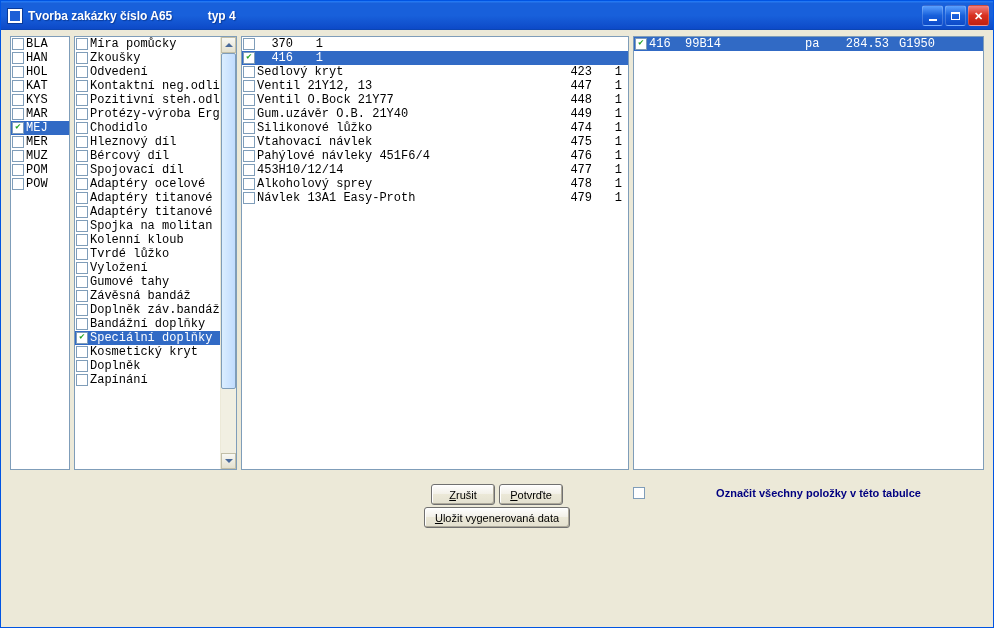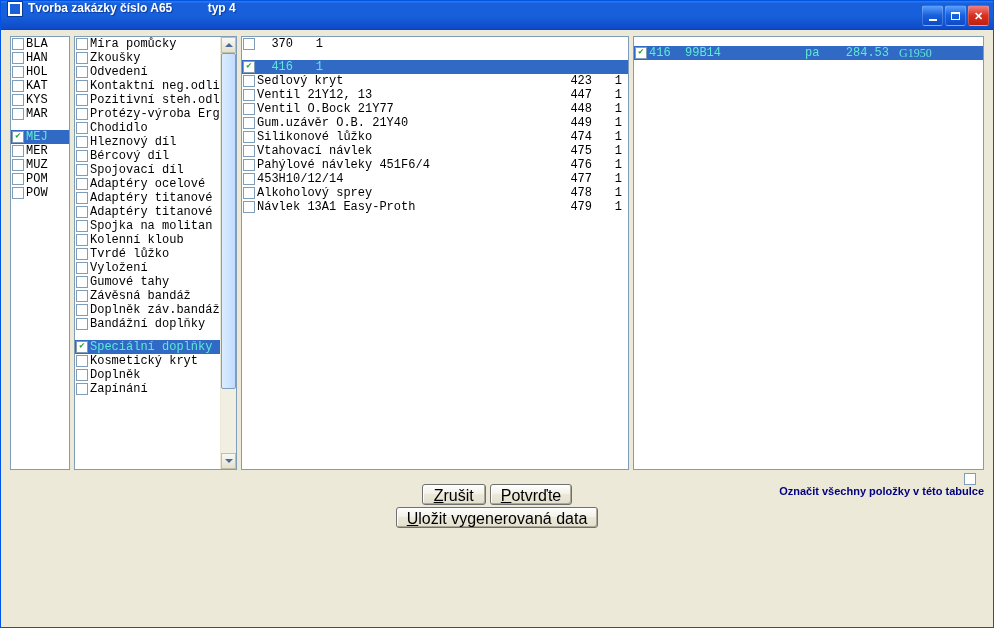--- a/index.html
+++ b/index.html
@@ -20,21 +20,21 @@
   .titlebar {
     height: 29px;
     background: linear-gradient(to bottom, #3b77dd 0%, #2a5ed4 8%, #2a5ed4 40%, #1f4ec4 88%, #1f4ec4 100%);
     background: linear-gradient(to bottom,#0058e6 0%, #3d91ff 4%, #2a7ae8 10%, #1c5fd6 50%, #1651c8 95%, #0941a5 100%);
     background: linear-gradient(to bottom, #2a6ef0 0%, #3c91ff 3%, #1e63e0 6%, #1c5fd6 50%, #184ec0 100%);
     background: linear-gradient(to bottom, #085bd0 0%, #3a8af0 3%, #1a5fe0 8%, #1a5fe0 60%, #0d49c0 100%);
     background: linear-gradient(to bottom, #0a59d0 0%, #3f93ff 3%, #206ae4 6%, #1a5fd8 60%, #0f4bc4 100%);
     background: linear-gradient(to bottom, #0058ee 0%, #3a8ef8 3%, #1860db 6%, #1860db 50%, #0d4ac8 96%, #0941a5 100%);
     color: #fff;
     display: flex;
-    align-items: flex-start;
+    align-items: center;
     padding: 0 4px 0 6px;
     position: relative;
   }
   .titlebar .app-icon {
     width: 16px; height: 16px; margin-right: 5px;
     background: #fff; border: 1px solid #0a3b9a;
     position: relative;
   }
   .titlebar .app-icon::after{
     content:""; position:absolute; inset:2px; background:#1c5fd6;
@@ -116,22 +116,21 @@
     height: 14px;
     padding: 0 2px 0 1px;
     font-family: 'Courier New', monospace;
     font-size: 12px;
     line-height: 14px;
     white-space: nowrap;
     color: #000;
   }
   .item.selected {
     background: #316ac5;
-    color: #5eead4;
-    margin-top: 9px;
+    color: #ffffff;
   }
   .cb {
     width: 12px; height: 12px;
     border: 1px solid #7f9db9;
     background: #fff;
     margin-right: 2px;
     flex: 0 0 12px;
     display: inline-flex; align-items: center; justify-content: center;
     font-size: 10px; line-height: 1; color: #21a121;
   }
@@ -140,31 +139,30 @@
   
   .lb1 .item .lbl { font-family: 'Courier New', monospace; }
   .lb3 .item .lbl { flex: 1 1 auto; min-width:0; overflow:hidden;}
   .lb3 .item .num1 { width: 44px; text-align: right; padding-right: 8px;}
   .lb3 .item .num2 { width: 26px; text-align: right; padding-right: 4px;}
   
   .lb4 .item .c1 { width: 36px; }
   .lb4 .item .c2 { width: 120px; }
   .lb4 .item .c3 { width: 34px; }
   .lb4 .item .c4 { width: 60px; text-align:right; padding-right:10px;}
-  .lb4 .item .c5 { width: 56px; font-family: Liberation Serif, serif; }
+  .lb4 .item .c5 { width: 56px; }
   
   .helper-row {
     position: absolute;
-    top: 443px;
+    top: 457px;
     right: 6px;
     width: 351px;
     height: 18px;
     display: flex;
-    align-items: flex-end;
-    flex-direction: column;
+    align-items: flex-start;
   }
   .helper-row .cb {
     margin-right: 8px;
   }
   .helper-row .helper-label {
     flex: 1;
     text-align: center;
     color: #000080;
     font-weight: bold;
     font-size: 11px;
@@ -185,21 +183,21 @@
   .btn {
     background: #ece9d8;
     border: 1px solid #aca899;
     border-top-color:#fff; border-left-color:#fff;
     box-shadow: inset -1px -1px #aca899, inset 1px 1px #fff;
     background: linear-gradient(#fefefe,#f3f1e9 45%, #ece9d8 46%, #e3e0cf);
     border: 1px solid #707070;
     border-radius: 3px;
     padding: 2px 10px;
     font-family: 'MS Sans Serif', Tahoma, sans-serif;
-    font-size: 16px;
+    font-size: 11px;
     height: 21px;
     min-width: 64px;
     cursor: default;
   }
   .btn u { text-decoration: underline; }
   .btn.long { min-width: 136px; }
   
   
   .lb-inner::-webkit-scrollbar{display:none;}
   .lb-inner{scrollbar-width:none;}

